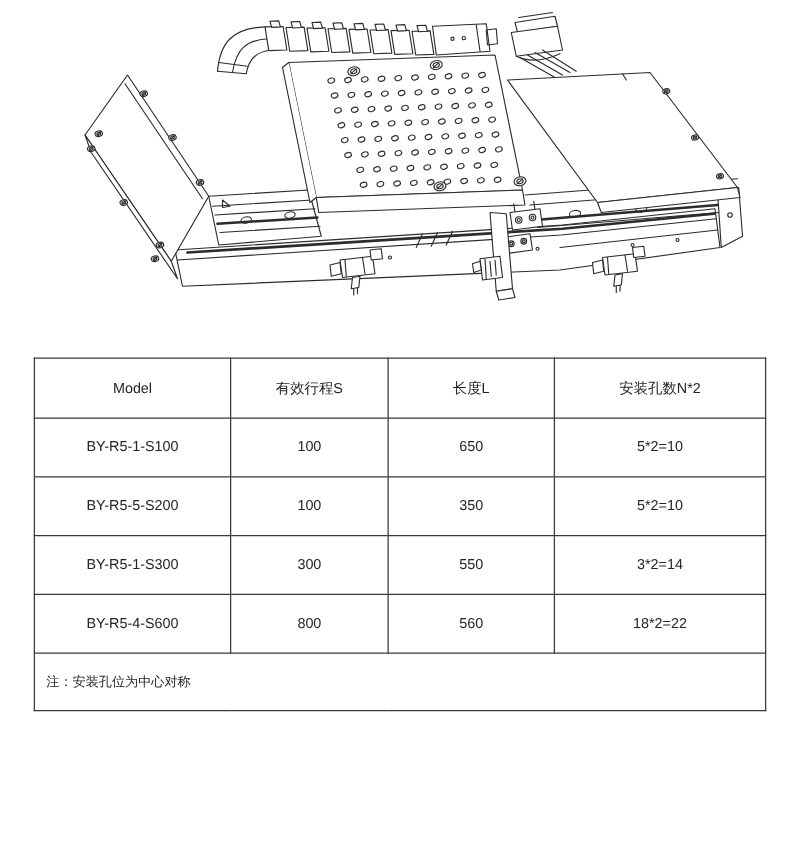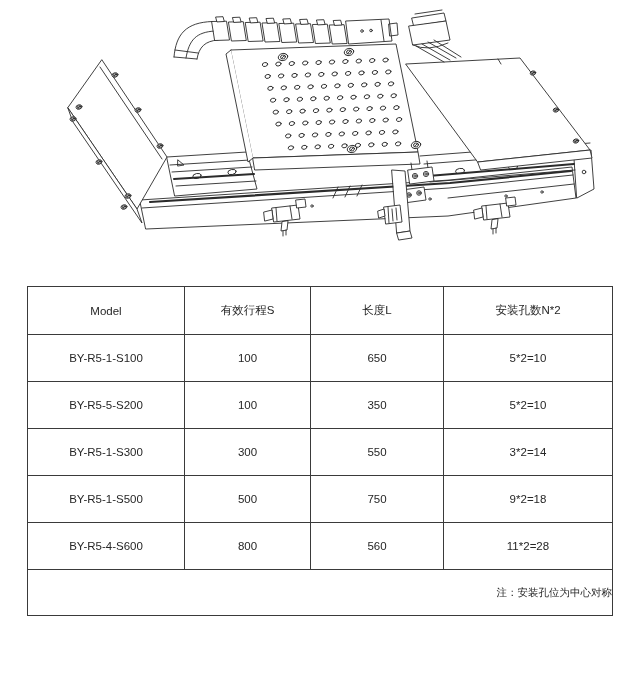--- a/index.html
+++ b/index.html
@@ -16,21 +16,21 @@
   }
   table.spec th,table.spec td{
     border:1px solid #3a3a3a;
     font-size:11.5px;font-weight:normal;
     text-align:center;vertical-align:middle;
     color:#262626;padding:0;
   }
   table.spec th{height:47px;}
   table.spec td{height:46px;}
   table.spec tr.note-row td{
-    height:45px;text-align:right;padding-left:9px;font-size:10.5px;
+    height:45px;text-align:left;padding-left:9px;font-size:10.5px;
   }
 </style>
 </head>
 <body>
 
 <div class="page">
 
   <div class="figure-wrap">
   <svg width="639" height="280" viewBox="0 0 639 280">
     <g stroke="#2b2b2b" stroke-width="0.9" fill="none" stroke-linejoin="round" stroke-linecap="round">
@@ -356,29 +356,23 @@
         <td>350</td>
         <td>5*2=10</td>
       </tr>
       <tr>
         <td>BY-R5-1-S300</td>
         <td>300</td>
         <td>550</td>
         <td>3*2=14</td>
       </tr>
       <tr>
-        <td>BY-R5-1-S500</td>
-        <td>500</td>
-        <td>750</td>
-        <td>9*2=18</td>
-      </tr>
-      <tr>
         <td>BY-R5-4-S600</td>
         <td>800</td>
         <td>560</td>
-        <td>11*2=28</td>
+        <td>18*2=22</td>
       </tr>
       <tr class="note-row">
         <td colspan="4">注：安装孔位为中心对称</td>
       </tr>
     </tbody>
   </table>
 </div>
 
 </body></html>

